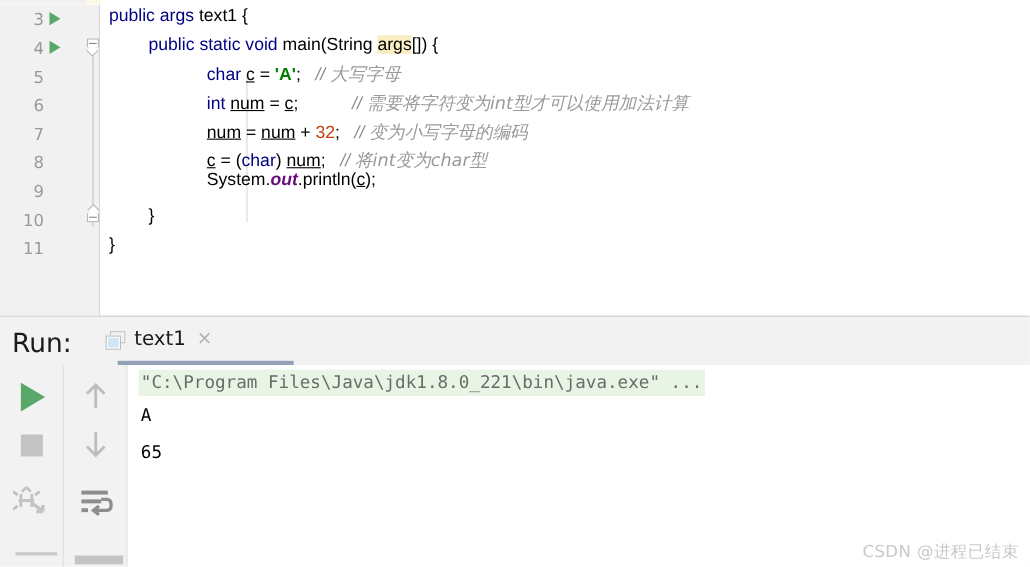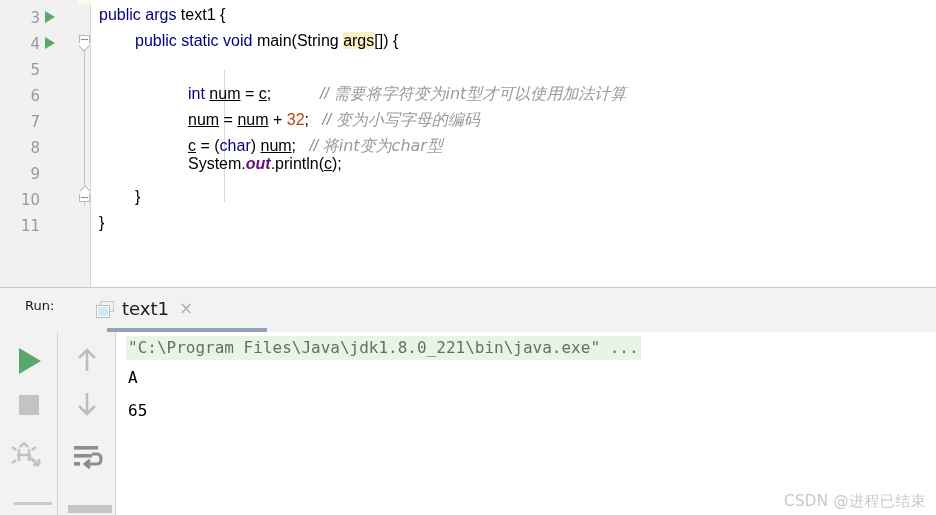--- a/index.html
+++ b/index.html
@@ -57,21 +57,21 @@
   .stat{color:#660e7a;font-weight:bold;font-style:italic;}
   .hl{background:#faeec3;}
   .cmt{color:#8c8c8c;font-style:italic;}
   .cmtcn{color:#9a9a9a;font-style:italic;font-family:"DejaVu Sans",sans-serif;}
 
   
   .runpanel{position:absolute;left:0;top:287px;width:936px;height:228px;background:#f2f2f2;}
   .rp-topline{position:absolute;left:0;top:0;width:936px;height:1px;background:#c9c9c9;}
   .rp-header{position:absolute;left:0;top:1px;width:936px;height:44px;background:#f2f2f2;}
   .rp-label{
-    position:absolute;left:25px;top:10px;font-size:13px;color:#1a1a1a;
+    position:absolute;left:11px;top:10px;font-size:24px;color:#1a1a1a;
     font-family:"DejaVu Sans",sans-serif;
   }
   .rp-tab{position:absolute;left:88px;top:0px;width:125px;height:44px;}
   .rp-tab .ico{position:absolute;left:8px;top:13px;width:20px;height:18px;}
   .rp-tab .ico .b1{position:absolute;left:4px;top:0;width:14px;height:11px;border:1.5px solid #c5c5c5;box-sizing:border-box;background:#f2f2f2;}
   .rp-tab .ico .b2{position:absolute;left:0px;top:4px;width:14px;height:13px;border:1.5px solid #bdbdbd;box-sizing:border-box;background:#ffffff;}
   .rp-tab .ico .b3{position:absolute;left:2px;top:6px;width:10px;height:9px;background:#cfe8f3;}
   .rp-tab .tt{position:absolute;left:34px;top:10px;font-size:18px;color:#1a1a1a;font-family:"DejaVu Sans",sans-serif;}
   .rp-tab .cl{position:absolute;left:90px;top:12px;width:16px;height:16px;color:#b0b0b0;font-size:17px;line-height:16px;text-align:center;font-family:"DejaVu Sans",sans-serif;}
   .rp-tab .ul{position:absolute;left:19px;top:40px;width:160px;height:4px;background:#93a2b8;}
@@ -151,20 +151,21 @@
       <span class="mn"></span>
     </div>
 
     <div class="codearea">
       <div class="indentguide"></div>
 
       <div class="row" style="top:2px"><span class="kw">public</span> <span class="kw">args</span> <span class="id">text1</span> <span class="id">{</span></div>
 
       <div class="row" style="top:28px;left:44px;"><span class="kw">public</span> <span class="kw">static</span> <span class="kw">void</span> <span class="id">main</span><span class="id">(</span><span class="id">String</span> <span class="hl">args</span><span class="id">[]) {</span></div>
 
+      <div class="row" style="top:54px;left:97px;"><span class="kw">char</span> <span class="fld">c</span> <span class="id">=</span> <span class="str">'A'</span><span class="id">;</span>   <span class="cmt">//</span> <span class="cmtcn">大写字母</span></div>
 
       <div class="row" style="top:80px;left:97px;"><span class="kw">int</span> <span class="fld">num</span> <span class="id">=</span> <span class="fld">c</span><span class="id">;</span>           <span class="cmt">//</span> <span class="cmtcn">需要将字符变为int型才可以使用加法计算</span></div>
 
       <div class="row" style="top:106px;left:97px;"><span class="fld">num</span> <span class="id">=</span> <span class="fld">num</span> <span class="id">+</span> <span class="num">32</span><span class="id">;</span>   <span class="cmt">//</span> <span class="cmtcn">变为小写字母的编码</span></div>
 
       <div class="row" style="top:132px;left:97px;"><span class="fld">c</span> <span class="id">=</span> <span class="id">(</span><span class="kw">char</span><span class="id">)</span> <span class="fld">num</span><span class="id">;</span>   <span class="cmt">//</span> <span class="cmtcn">将int变为char型</span></div>
 
       <div class="row" style="top:151px;left:97px;"><span class="id">System.</span><span class="stat">out</span><span class="id">.println(</span><span class="fld">c</span><span class="id">);</span></div>
 
       <div class="row" style="top:184px;left:44px;"><span class="id">}</span></div>

